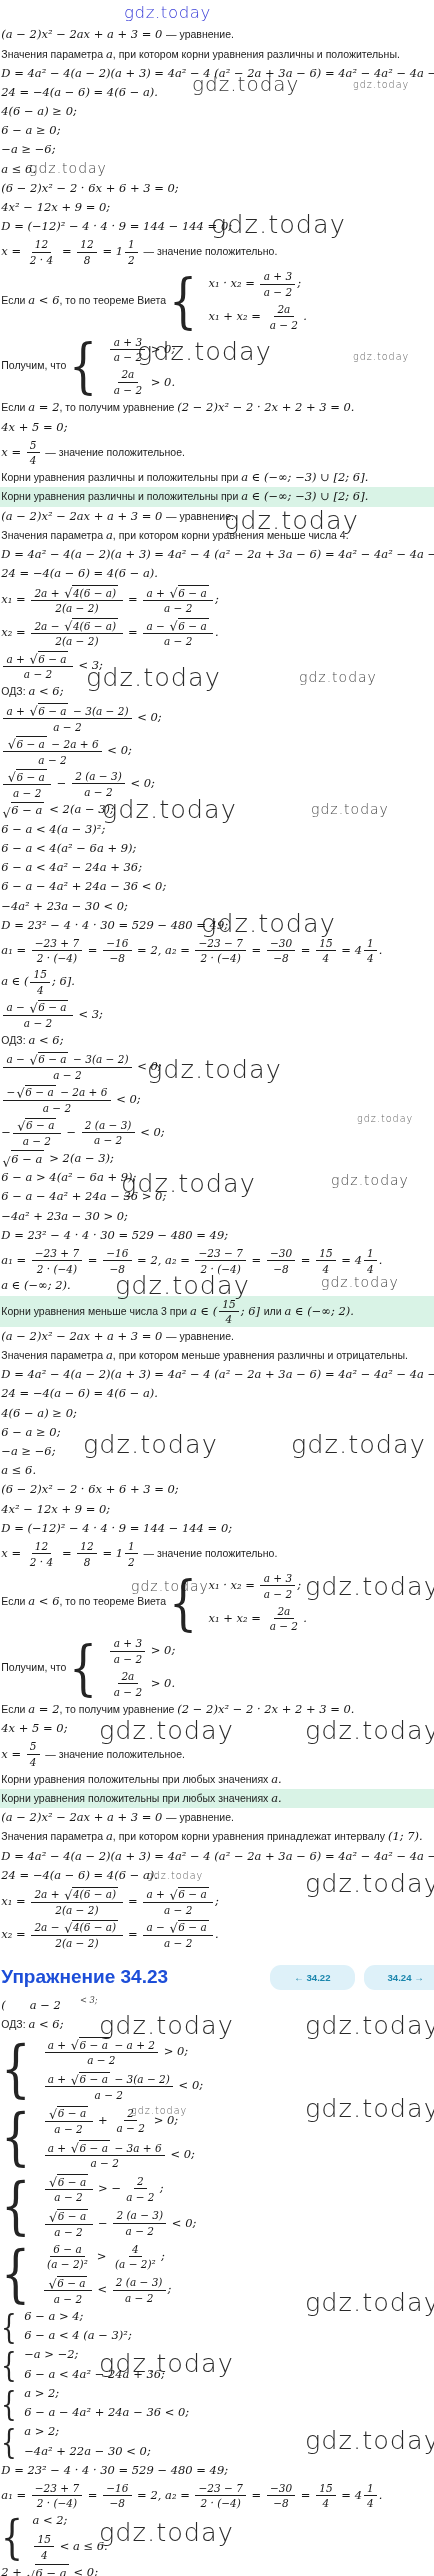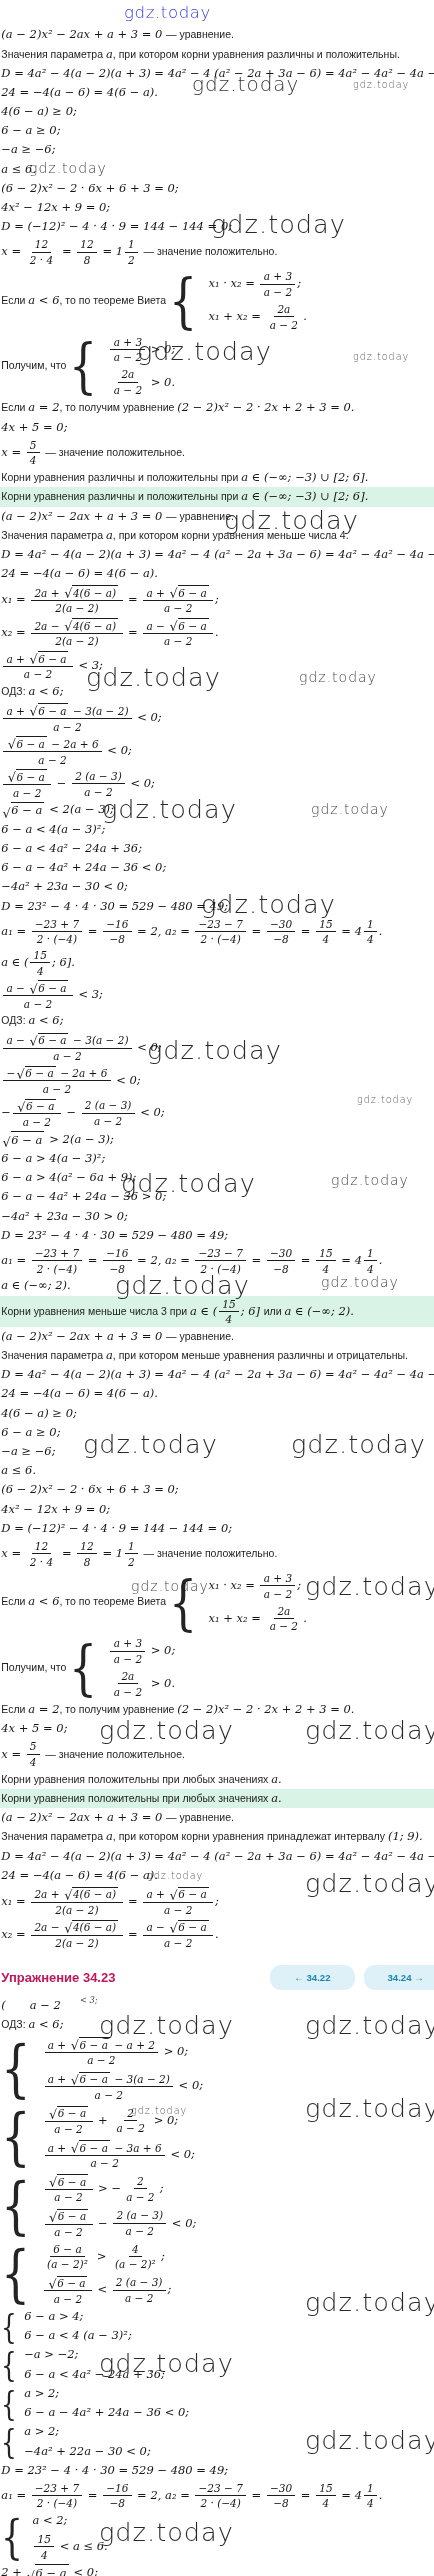--- a/index.html
+++ b/index.html
@@ -56,21 +56,21 @@
   }
   .wm.xl{font-size:25.6px;opacity:.92;}
   .wm.lg{font-size:20px;opacity:.88;}
   .wm.md{font-size:14px;opacity:.8;}
   .wm.sm{font-size:9.6px;opacity:.72;}
   .exheader{
     display:flex;justify-content:space-between;align-items:center;
     margin:14px 0 6.4px 0;padding:0 0 0 1.3px;
   }
   .extitle{
-    font-family:"Liberation Sans",sans-serif;font-weight:700;font-size:13px;color:#be185d;
+    font-family:"Liberation Sans",sans-serif;font-weight:700;font-size:19px;color:#1d4ed8;
   }
   .exbtns{display:flex;gap:9px;margin-right:-12.8px;}
   .exbtn{
     border:none;border-radius:11px;background:var(--btn-bg,#def1f9);
     color:var(--btn-fg,#1a86ad);font-family:"Liberation Sans",sans-serif;
     font-weight:700;font-size:9.6px;padding:7px 24px;white-space:nowrap;cursor:pointer;
   }
 </style>
 </head>
 <body>
@@ -418,20 +418,23 @@
         </span>
       </span>
       <span class="m"> &lt; 2(a − 3);</span>
       <span class="wm xl" style="left: 102px; margin-top: -1.3px;">gdz.today</span>
       <span class="wm md" style="left: 311px; margin-top: -1.3px;">gdz.today</span>
     </div>
     <div class="line">
       <span class="m">6 − a &lt; 4(a − 3)²;</span>
     </div>
     <div class="line">
+      <span class="m">6 − a &lt; 4(a² − 6a + 9);</span>
+    </div>
+    <div class="line">
       <span class="m">6 − a &lt; 4a² − 24a + 36;</span>
     </div>
     <div class="line">
       <span class="m">6 − a − 4a² + 24a − 36 &lt; 0;</span>
     </div>
     <div class="line">
       <span class="m">−4a² + 23a − 30 &lt; 0;</span>
     </div>
     <div class="line">
       <span class="m">D = 23² − 4 · 4 · 30 = 529 − 480 = 49;</span>
@@ -592,23 +595,20 @@
       <span class="m"> &lt; 0;</span>
     </div>
     <div class="line">
       <span class="sqrt">
         <span class="rsign">√</span>
         <span class="rbody">
           <span class="m">6 − a</span>
         </span>
       </span>
       <span class="m"> &gt; 2(a − 3);</span>
-    </div>
-    <div class="line">
-      <span class="m">6 − a &gt; 4(a − 3)²;</span>
     </div>
     <div class="line">
       <span class="m">6 − a &gt; 4(a² − 6a + 9);</span>
       <span class="wm xl" style="left: 121px; margin-top: 5.1px;">gdz.today</span>
       <span class="wm md" style="left: 331px; margin-top: 2.6px;">gdz.today</span>
     </div>
     <div class="line">
       <span class="m">6 − a − 4a² + 24a − 36 &gt; 0;</span>
     </div>
     <div class="line">
@@ -862,21 +862,21 @@
       <span class="m">a.</span>
     </div>
     <div class="line">
       <span class="m">(a − 2)x² − 2ax + a + 3 = 0 </span>
       <span class="ru">— уравнение.</span>
     </div>
     <div class="line">
       <span class="ru">Значения параметра </span>
       <span class="m">a</span>
       <span class="ru">, при котором корни уравнения принадлежат интервалу </span>
-      <span class="m">(1; 9).</span>
+      <span class="m">(1; 7).</span>
     </div>
     <div class="line">
       <span class="m">D = 4a² − 4(a − 2)(a + 3) = 4a² − 4 (a² − 2a + 3a − 6) = 4a² − 4a² − 4a −</span>
     </div>
     <div class="line">
       <span class="m">24 = −4(a − 6) = 4(6 − a).</span>
       <span class="wm sm" style="left: 147px;">gdz.today</span>
       <span class="wm xl" style="left: 305px; margin-top: 7.7px;">gdz.today</span>
     </div>
     <div class="line">

